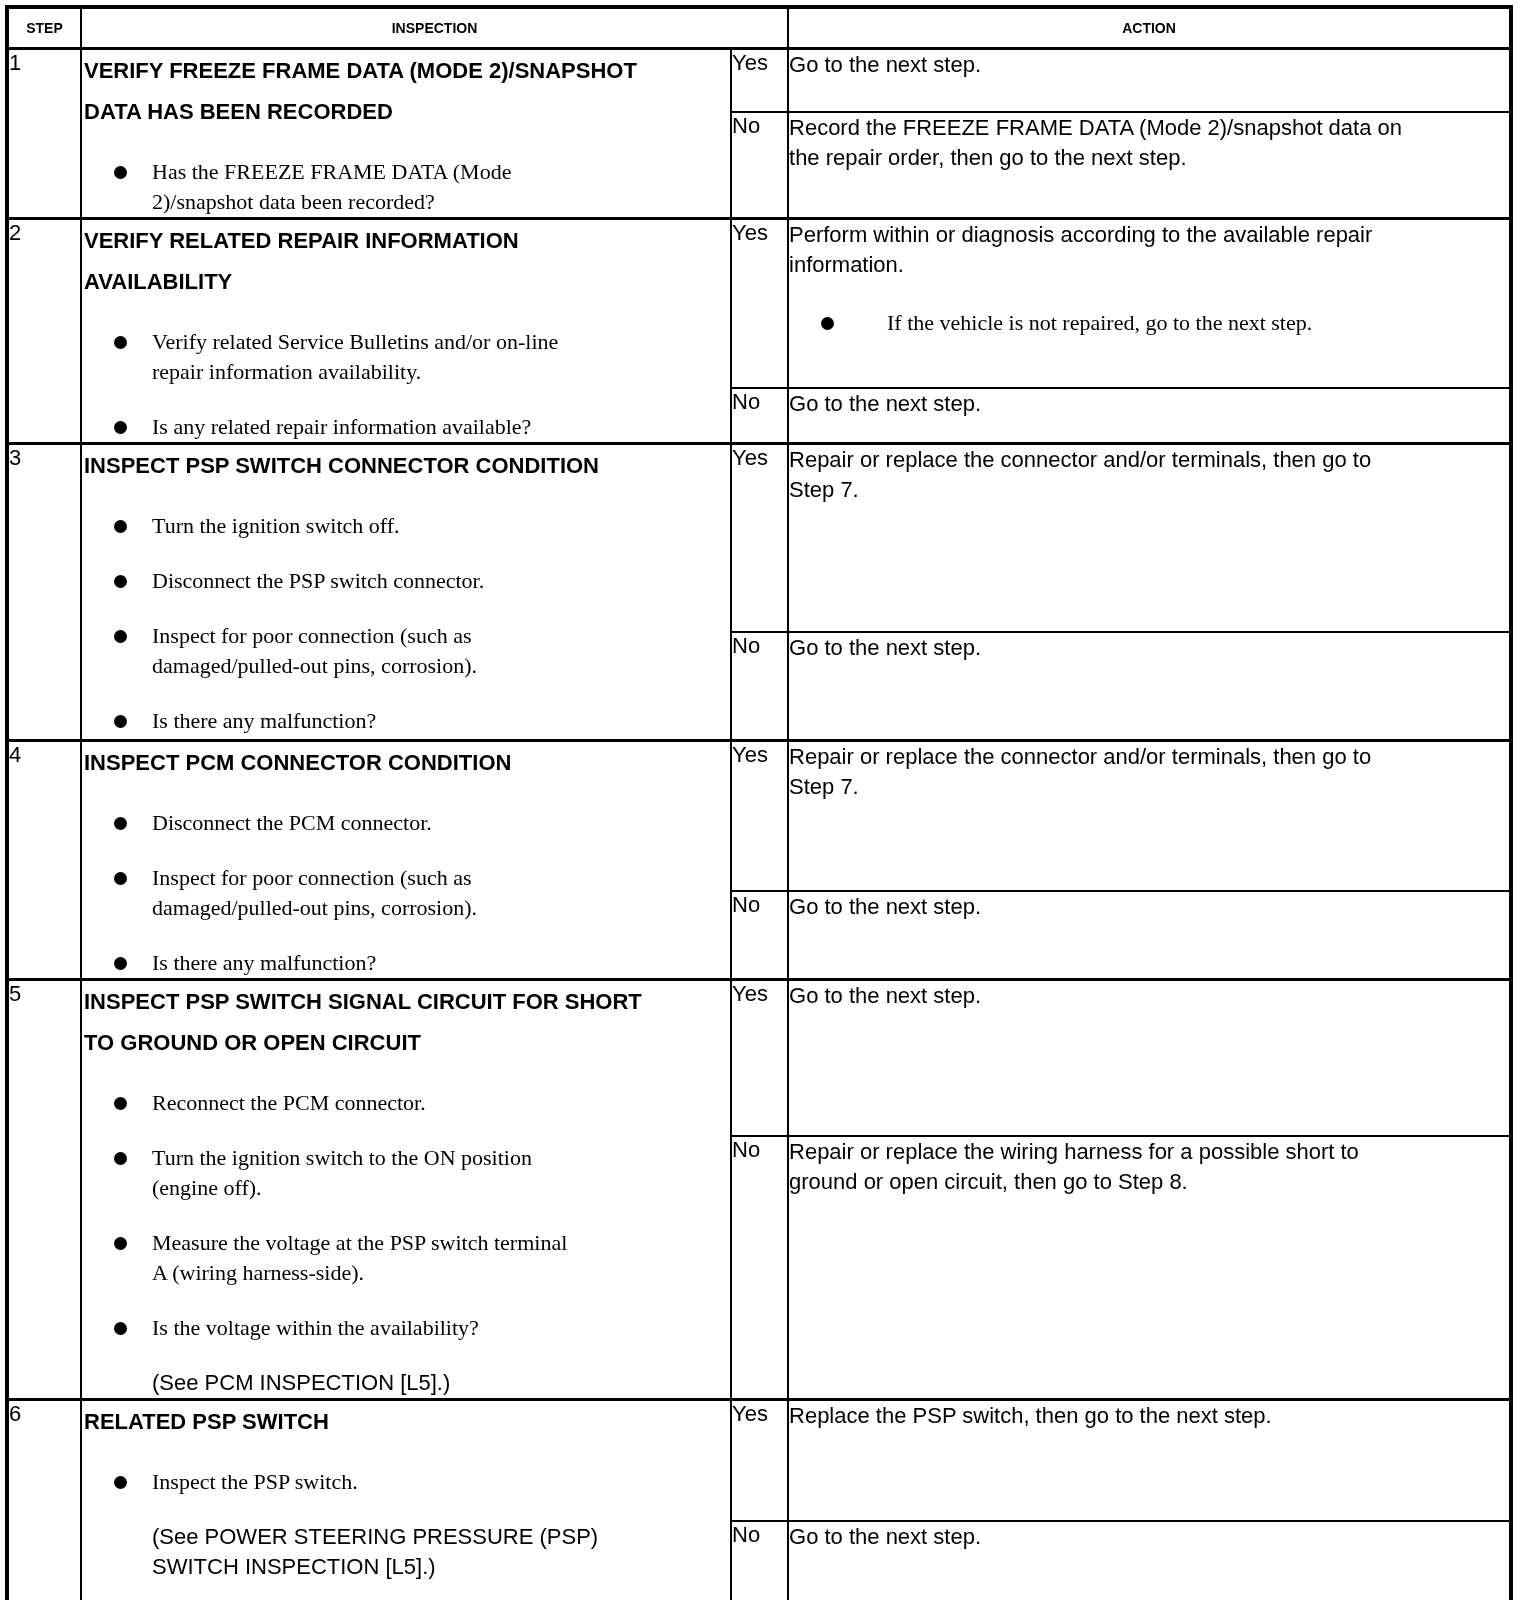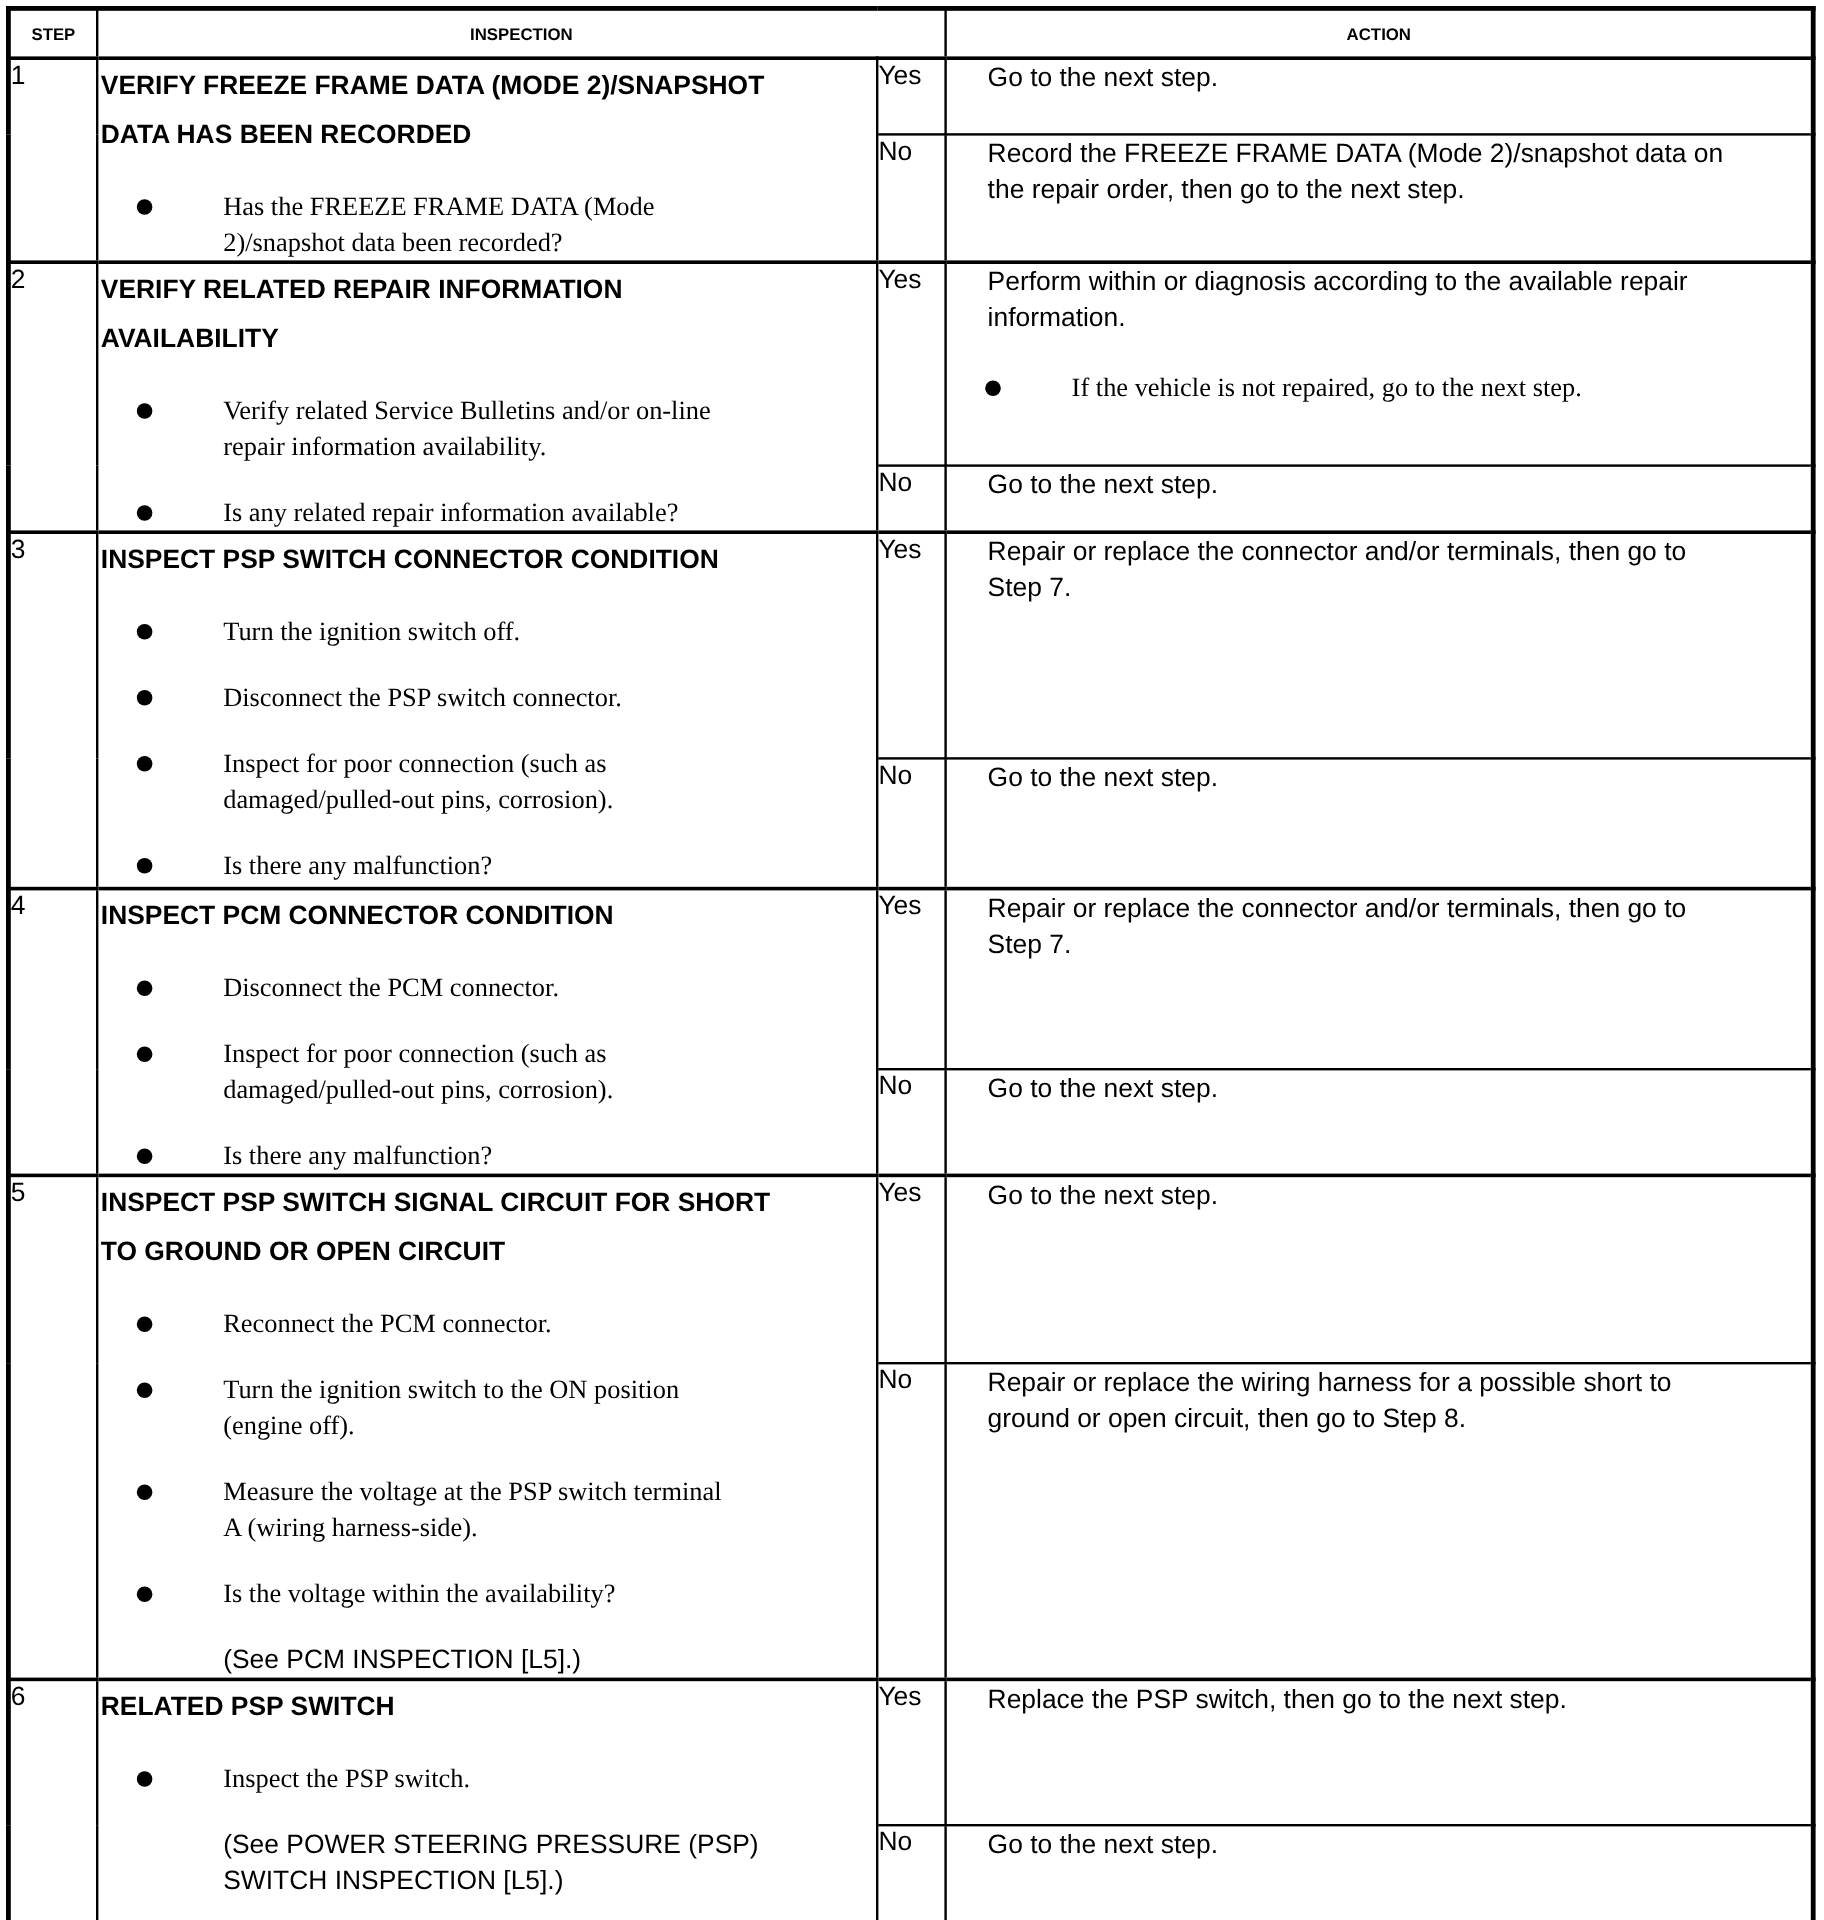--- a/index.html
+++ b/index.html
@@ -39,29 +39,29 @@
   .insp-cell  { padding: 10px 10px 0 6px; }
   .yn-cell    { padding: 8px 0 0 6px; }
   .act-cell   { padding: 8px 8px 0 8px; }
   .title {
     font-weight: bold;
     line-height: 41px;
     white-space: pre-line;
     margin-left: 2px;
   }
   .item { display: flex; margin: 25px 0 0 32px; font-family: Liberation Serif, serif; }
-  .act-cell .item { margin-top: 28px; }
+  .act-cell .item { margin-top: 28px; gap: 28px; }
   .dot {
     flex: 0 0 13px;
     width: 13px; height: 13px;
     border-radius: 50%;
     background: #000;
     margin: 9px 25px 0 0;
   }
-  .txt, .para, .note { line-height: 30px; white-space: pre-line; padding-left: 34px; }
+  .txt, .para, .note { line-height: 30px; white-space: pre-line; }
   .note { margin: 25px 0 0 70px; }
   .para { margin: 0; }
 </style>
 </head>
 <body>
 
 <table class="ts">
   <colgroup>
     <col style="width:74px">
     <col style="width:650px">

